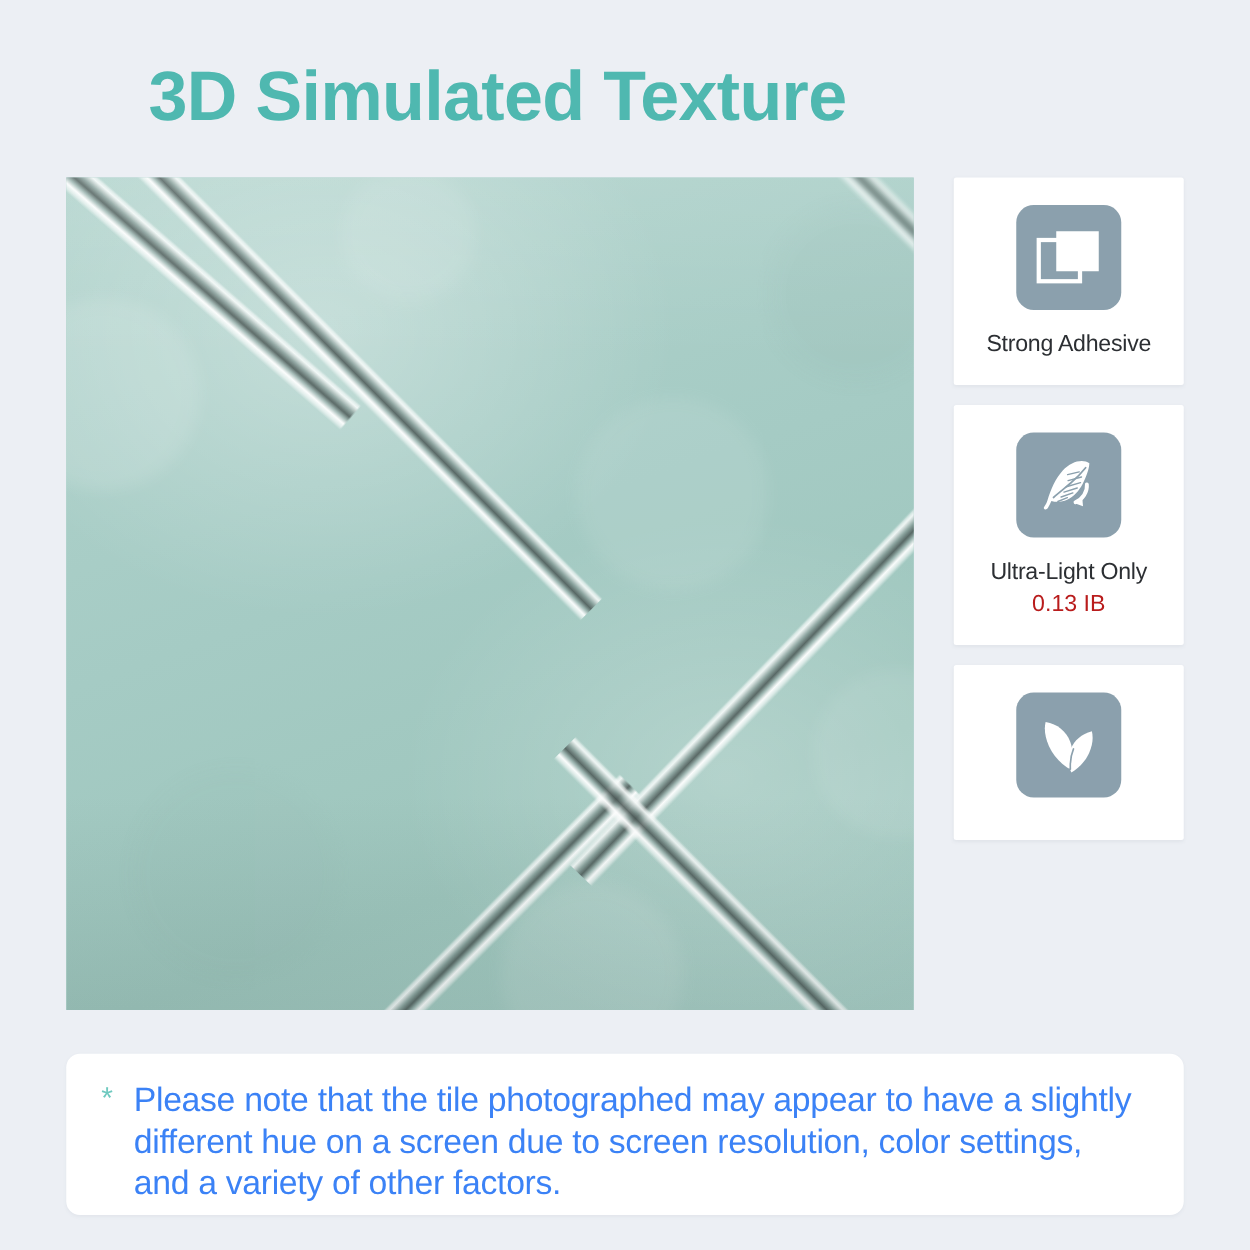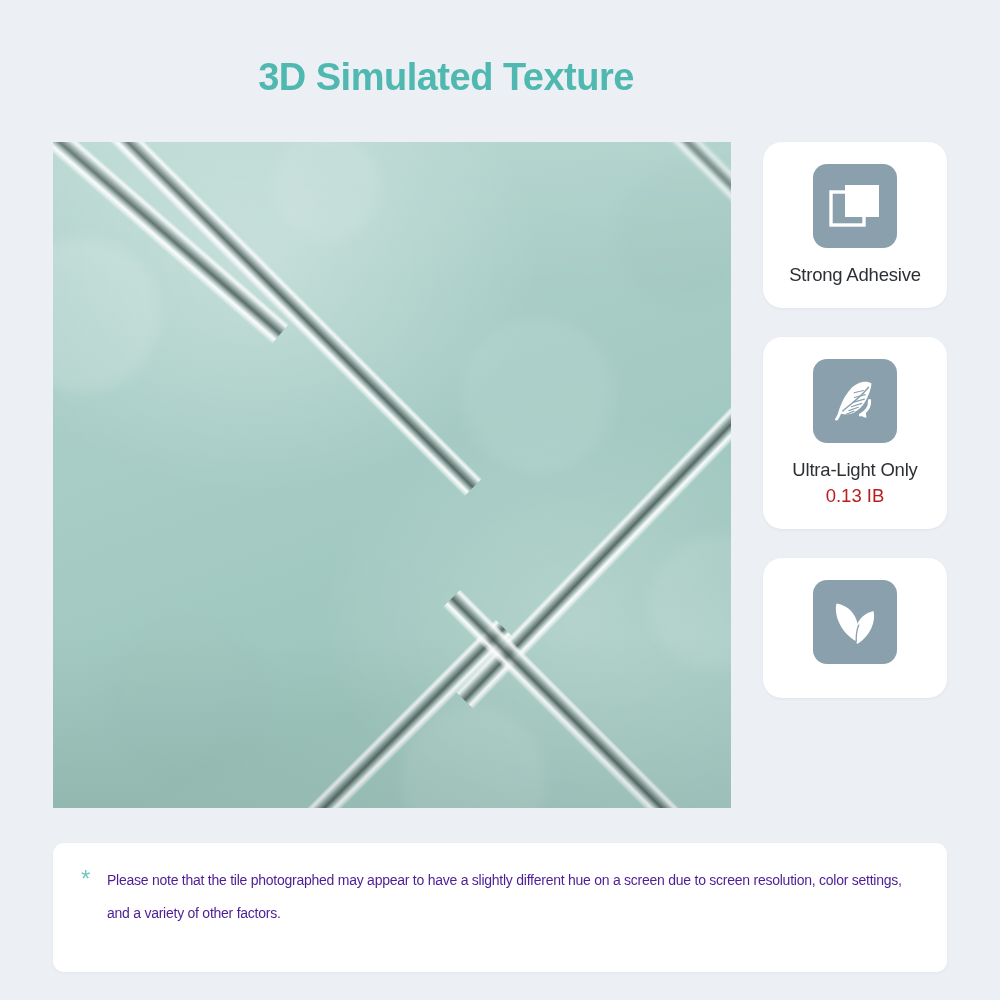--- a/index.html
+++ b/index.html
@@ -15,27 +15,26 @@
     position: relative;
   }
 
   
   .page-title {
     position: absolute;
     left: 0;
     top: 44px;
     width: 796px;
     text-align: center;
-    font-size: 38px;
+    font-size: 56px;
     font-weight: bold;
     letter-spacing: -0.5px;
     color: #4fb8b0;
     line-height: 66px;
     white-space: nowrap;
-    margin-left: 48px;
   }
 
   
   .tile-photo {
     position: absolute;
     left: 53px;
     top: 142px;
     width: 678px;
     height: 666px;
     overflow: hidden;
@@ -97,27 +96,27 @@
 
   
   .feature-col {
     position: absolute;
     left: 763px;
     top: 142px;
     width: 184px;
   }
   .feature-card {
     background: #ffffff;
-    border-radius: 19px;
+    border-radius: 2px;
     box-shadow: 0 1px 3px rgba(90,105,120,0.07);
     padding: 22px 24px 20px;
     box-sizing: border-box;
     text-align: center;
   }
-  .feature-card + .feature-card { margin-top: 29px; }
+  .feature-card + .feature-card { margin-top: 16px; }
   .icon-tile {
     width: 84px;
     height: 84px;
     margin: 0 auto 14px;
     border-radius: 14px;
     background: #8ba0ad;
     display: flex;
     align-items: center;
     justify-content: center;
   }
@@ -150,23 +149,23 @@
   }
   .note-star {
     color: #6ec9bf;
     font-size: 24px;
     line-height: 30px;
     width: 26px;
     flex: 0 0 26px;
     text-align: left;
   }
   .note-text {
-    font-size: 14px;
+    font-size: 27px;
     line-height: 33px;
-    color: #4c1d95;
+    color: #3b82f6;
     letter-spacing: -0.25px;
   }
 </style>
 </head>
 <body>
 
 <div class="page-title">3D Simulated Texture</div>
 
 <div class="tile-photo">
   <div class="base"></div>

